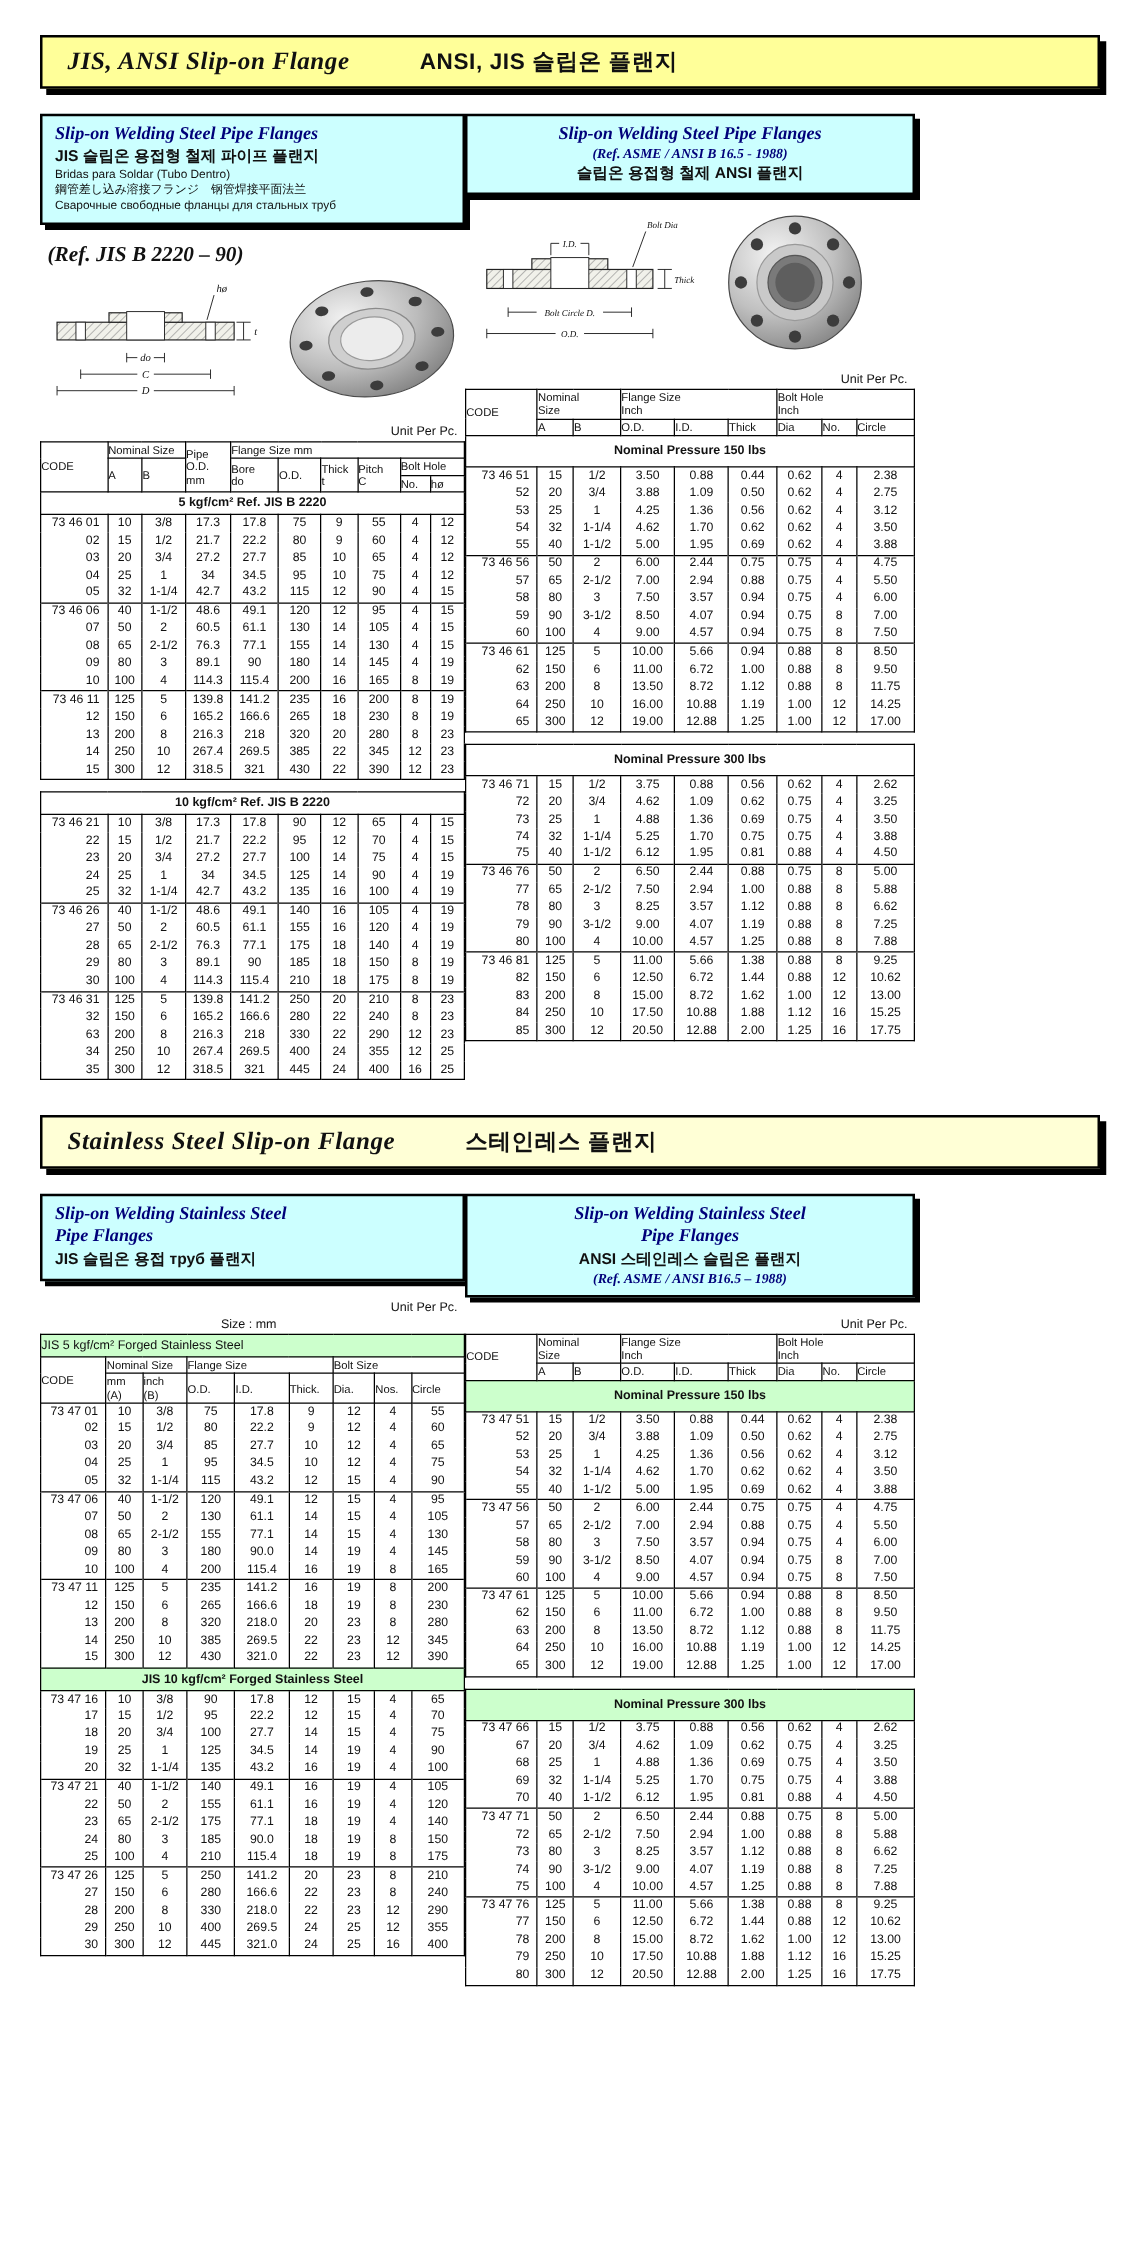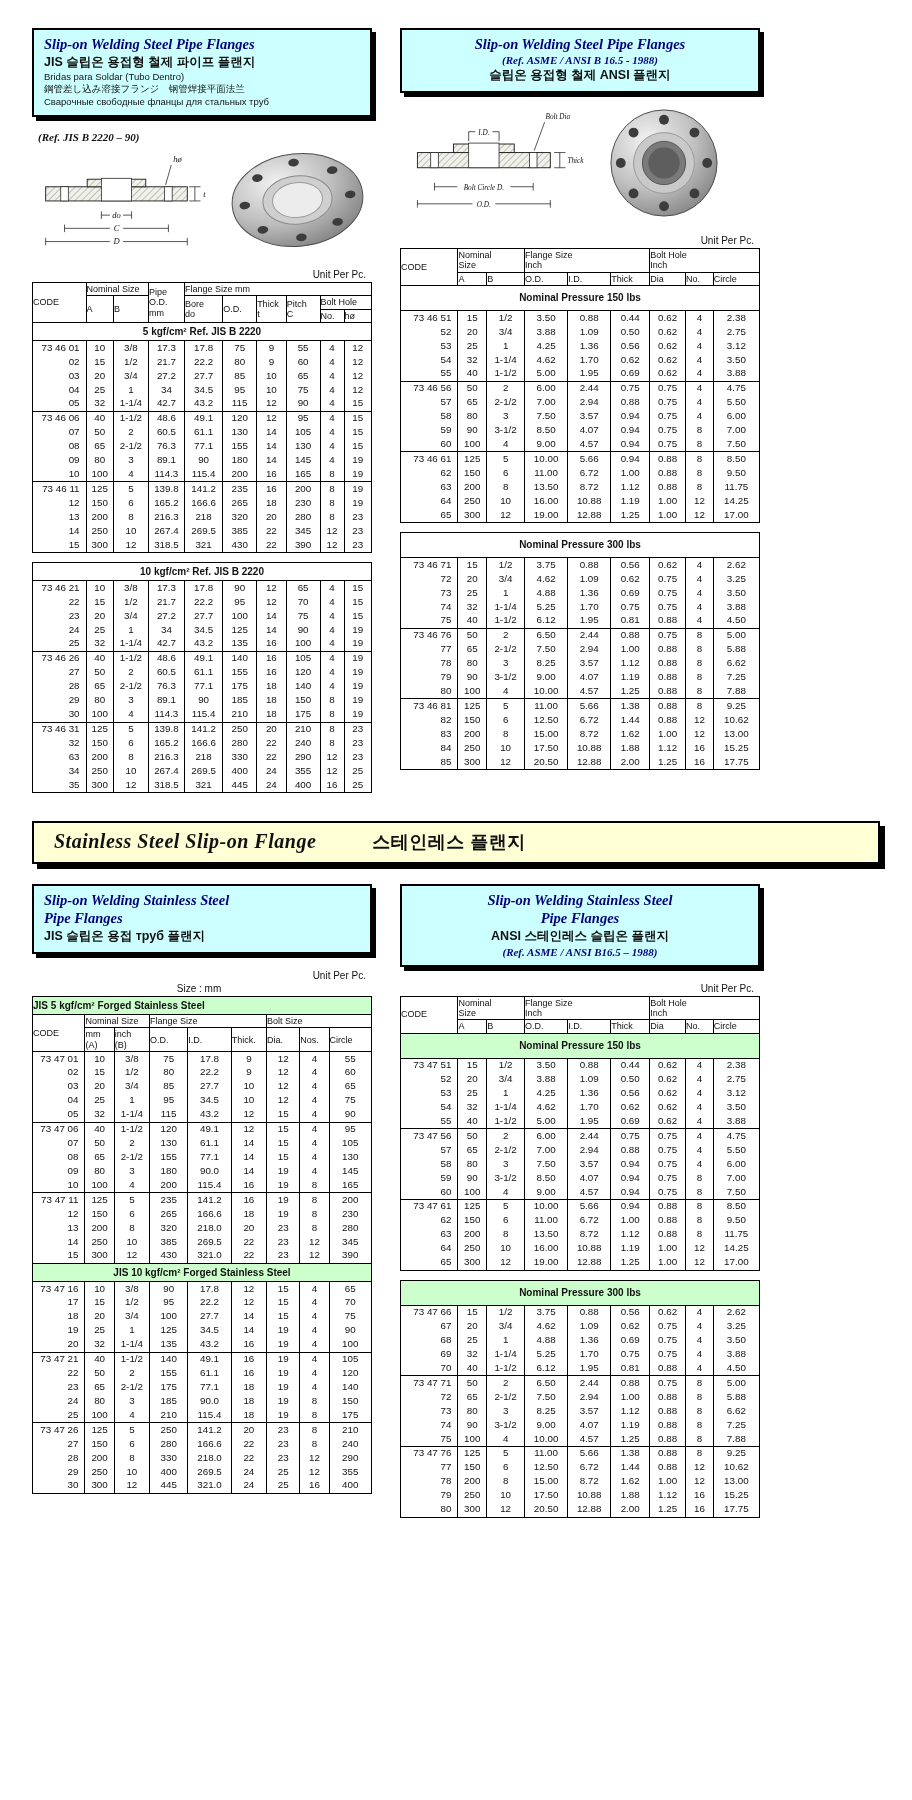--- a/index.html
+++ b/index.html
@@ -16,53 +16,53 @@
     padding:7px 20px 8px 20px; margin-bottom:20px;
     font-family:"Liberation Serif", serif; font-style:italic; font-weight:bold;
     font-size:20px; letter-spacing:0.5px; display:flex; align-items:baseline;
   }
   .banner-main { background:#ffff99; }
   .banner-sub  { background:#ffffd6; width:84%; }
   .banner-full { background:#ffffd6; width:100%; }
   .banner .ko { font-family:"Liberation Sans", sans-serif; font-style:normal; margin-left:56px; font-size:18px; }
 
   
-  .cols { display:flex; gap:28px; align-items:flex-start; margin-bottom:28px; }
+  .cols { display:flex; align-items:flex-start; margin-bottom:28px; }
   .col-l { width:340px; flex:none; }
   .col-r { width:360px; flex:none; }
 
   
   .cyan-box {
     background:#ccffff; border:2px solid #000; box-shadow:4px 4px 0 #000;
     padding:6px 10px 7px 10px; margin-bottom:14px;
   }
   .cyan-box.centered { text-align:center; }
   .box-title-en {
     font-family:"Liberation Serif", serif; font-style:italic; font-weight:bold;
     color:#00007a; font-size:14.5px; line-height:1.2;
   }
   .box-title-ko { font-weight:bold; font-size:12.5px; margin-top:2px; line-height:1.25; }
   .box-ref { font-family:"Liberation Serif", serif; font-style:italic; font-weight:bold;
     color:#00007a; font-size:11px; margin-top:1px; }
   .box-line { font-size:9.5px; line-height:1.3; }
 
   .ref-note { font-family:"Liberation Serif", serif; font-style:italic; font-weight:bold;
-    font-size:11px; margin:2px 0 2px 6px; }
+    font-size:17px; margin:2px 0 2px 6px; }
   .diagrams { display:flex; align-items:center; gap:8px; margin:4px 0 6px 0; }
   .unit-note { text-align:right; font-size:10px; margin:16px 6px 2px 0; }
   .size-note { text-align:center; font-size:10px; margin:0 6px 2px 0; }
 
   
   .cat-table { border-collapse:collapse; table-layout:fixed; width:100%; font-size:9.8px; }
   .cat-table th {
     border:1px solid #000; font-weight:normal; font-size:9px;
     padding:1px 0; line-height:1.15; text-align:left; vertical-align:middle; background:#fff;
   }
   .cat-table thead tr:last-child th { border-bottom:1.4px solid #000; }
-  .cat-table th.green-band { background:#ccffcc; font-weight:bold; font-size:10px; padding:3px 0; }
+  .cat-table th.green-band { background:#ccffcc; font-weight:normal; font-size:10px; padding:3px 0; }
   .cat-table td {
     border-left:1px solid #000; border-right:1px solid #000;
     padding:0.5px 2px; text-align:center; line-height:1.32; white-space:nowrap;
   }
   .cat-table tbody tr.group-start td { border-top:1px solid #000; }
   .cat-table tbody tr.hard-bottom td { border-bottom:1.4px solid #000; }
   .cat-table tbody tr.section-row td {
     border-top:1.4px solid #000; border-bottom:1.4px solid #000;
     font-weight:bold; font-size:10px; padding:2px 0;
   }
@@ -73,20 +73,24 @@
 
   
   .dlab { font-family:"Liberation Serif", serif; font-style:italic; font-size:9px; fill:#111; }
   .dlab-sm { font-family:"Liberation Serif", serif; font-style:italic; font-size:7.6px; fill:#111; }
 </style>
 </head>
 <body>
 
 <div class="page">
 
+  <div class="banner banner-main">
+    <span>JIS, ANSI Slip-on Flange</span>
+    <span class="ko">ANSI, JIS 슬립온 플랜지</span>
+  </div>
 
 
   <div class="cols">
 
     <div class="col-l">
       <div class="cyan-box">
         <div class="box-title-en">Slip-on Welding Steel Pipe Flanges</div>
         <div class="box-title-ko">JIS 슬립온 용접형 철제 파이프 플랜지</div>
         <div class="box-line">Bridas para Soldar (Tubo Dentro)</div>
         <div class="box-line">鋼管差し込み溶接フランジ　钢管焊接平面法兰</div>

